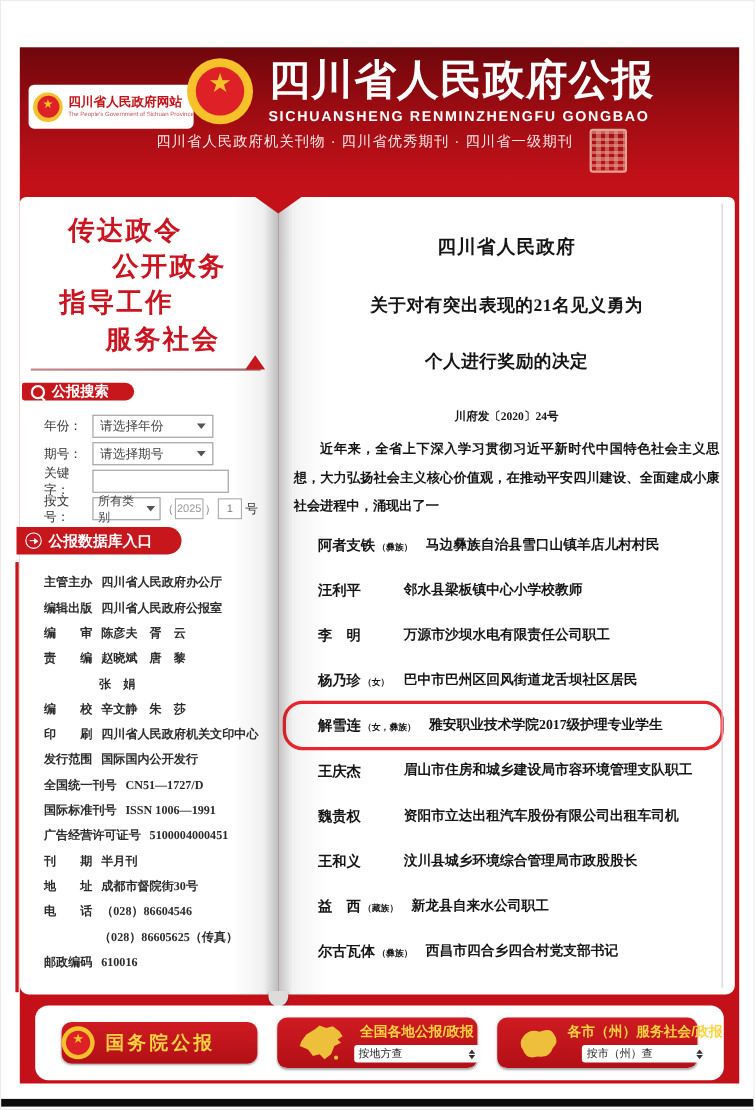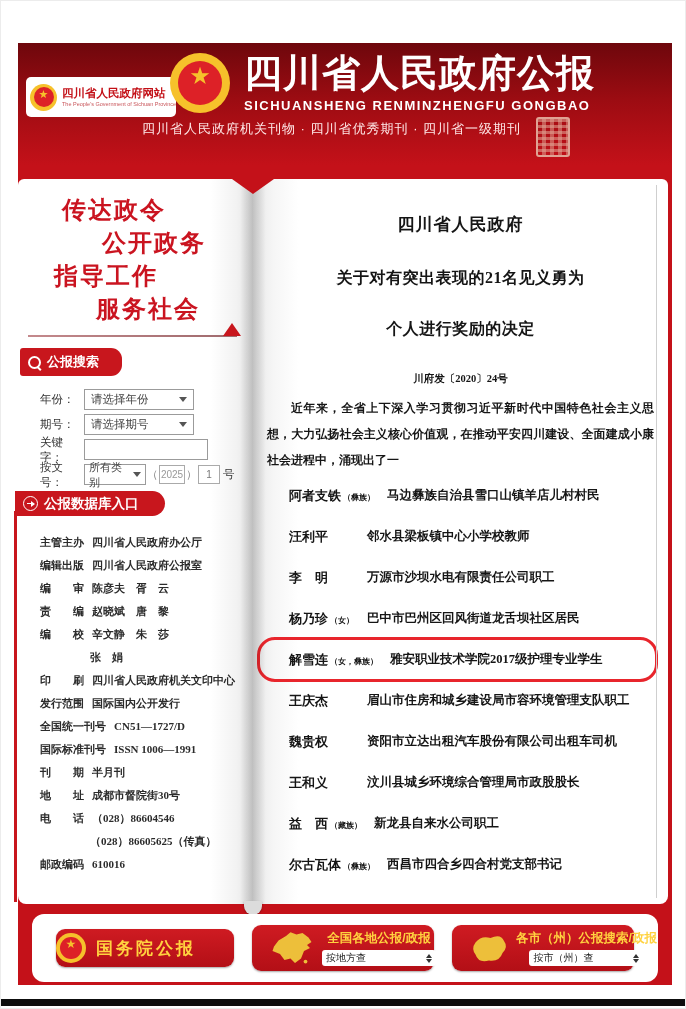--- a/index.html
+++ b/index.html
@@ -47,21 +47,21 @@
                border-left:21px solid transparent;border-right:21px solid transparent;border-top:15px solid #c41119;}
   .spine-tail{position:absolute;left:226px;bottom:-11px;width:18px;height:14px;background:#dcdcdc;
               border-radius:0 0 9px 9px;box-shadow:0 1px 2px rgba(0,0,0,.3);}
   
   .slogans{padding-top:14px;}
   .slogan{font-size:24px;font-weight:bold;color:#ca1420;line-height:33px;letter-spacing:2px;white-space:nowrap;}
   .slogan.s0{margin-left:44px;} .slogan.s1{margin-left:84px;} .slogan.s2{margin-left:36px;} .slogan.s3{margin-left:78px;}
   .divider{position:relative;height:2px;background:linear-gradient(90deg,#c4898c,#9f6a6d);margin:10px 16px 0 10px;}
   .tri-up{position:absolute;right:-4px;bottom:1px;width:0;height:0;
           border-left:9px solid transparent;border-right:9px solid transparent;border-bottom:13px solid #c8161d;}
-  .search-btn{margin:11px 0 0 2px;width:102px;height:28px;background:#c8161d;color:#fff;border-radius:3px 11px 11px 3px;
+  .search-btn{margin:11px 0 0 2px;width:102px;height:16px;background:#c8161d;color:#fff;border-radius:3px 11px 11px 3px;
               display:flex;align-items:center;gap:6px;padding-left:8px;box-sizing:border-box;
               font-size:13px;font-weight:bold;cursor:pointer;}
   .search-icon{position:relative;width:9px;height:9px;border:2px solid #fff;border-radius:50%;flex-shrink:0;}
   .search-icon::after{content:'';position:absolute;left:8px;top:8px;width:5px;height:2px;background:#fff;transform:rotate(45deg);transform-origin:0 0;}
   .search-form{margin:13px 0 0 22px;font-family:"Liberation Serif","DejaVu Serif",serif;}
   .form-row{display:flex;align-items:center;height:21px;margin-bottom:4px;font-size:11.5px;color:#333;}
   .form-label{width:44px;flex-shrink:0;}
   .sel{display:flex;align-items:center;justify-content:space-between;background:#fff;border:1px solid #9b9b9b;
        height:21px;box-sizing:border-box;padding:0 6px;cursor:pointer;color:#444;}
   .sel.w110{width:110px;} .sel.w60{width:62px;padding:0 4px;font-size:11px;}
@@ -216,43 +216,46 @@
 
             <div class="info-row">
               <span class="label">编　　审</span><span class="value">陈彦夫　胥　云</span>
             </div>
 
             <div class="info-row">
               <span class="label">责　　编</span><span class="value">赵晓斌　唐　黎</span>
             </div>
 
             <div class="info-row">
+              <span class="label"></span><span class="value">张　娟</span>
+            </div>
+
+            <div class="info-row">
               <span class="label">编　　校</span><span class="value">辛文静　朱　莎</span>
             </div>
 
             <div class="info-row">
-              <span class="label"></span><span class="value">张　娟</span>
-            </div>
-
-            <div class="info-row">
               <span class="label">印　　刷</span><span class="value">四川省人民政府机关文印中心</span>
             </div>
 
             <div class="info-row">
               <span class="label">发行范围</span><span class="value">国际国内公开发行</span>
             </div>
 
             <div class="info-row">
               <span class="label">全国统一刊号</span><span class="value">CN51—1727/D</span>
             </div>
 
             <div class="info-row">
               <span class="label">国际标准刊号</span><span class="value">ISSN 1006—1991</span>
             </div>
 
+            <div class="info-row">
+              <span class="label">广告经营许可证号</span><span class="value">5100004000451</span>
+            </div>
 
             <div class="info-row">
               <span class="label">刊　　期</span><span class="value">半月刊</span>
             </div>
 
             <div class="info-row">
               <span class="label">地　　址</span><span class="value">成都市督院街30号</span>
             </div>
 
             <div class="info-row">
@@ -390,21 +393,21 @@
         </span>
       </div>
 
       <div class="fbtn tall">
         <span class="map-icon">
           <svg viewBox="0 0 56 44" width="42" height="33" aria-hidden="true">
             <path d="M10 14 Q18 4 30 8 Q44 2 48 12 Q54 20 46 28 Q42 40 28 38 Q14 42 10 30 Q4 22 10 14 Z" fill="#edbf3a"></path>
           </svg>
         </span>
         <span class="fbtn-col">
-          <span class="fbtn-label sm">各市（州）公报搜索/政报</span>
+          <span class="fbtn-label sm">各市（州）服务社会/政报</span>
           <span class="fselect">
             <span>按市（州）查</span>
             <span class="stepper">
                 <i class="up"></i>
                 <i class="down"></i>
               </span>
           </span>
         </span>
       </div>
     </div>

